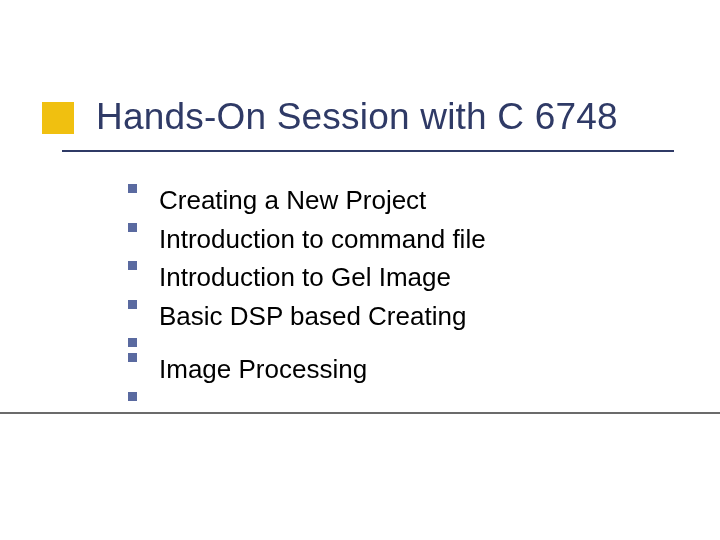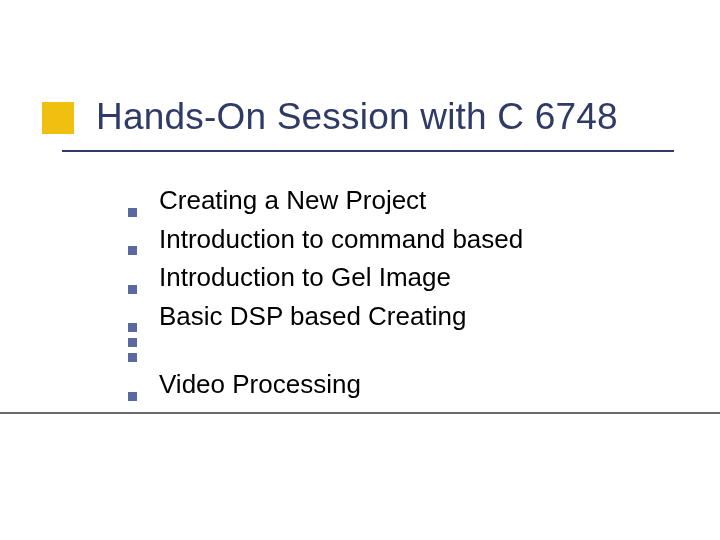--- a/index.html
+++ b/index.html
@@ -46,21 +46,21 @@
     border-top: 2px solid #2f3a66;
   }
   .body {
     position: absolute;
     left: 128px;
     top: 184px;
     right: 60px;
   }
   .item {
     display: flex;
-    align-items: flex-end;
+    align-items: flex-start;
     margin: 0 0 6px 0;
   }
   .bullet {
     width: 9px;
     height: 9px;
     background: #5a6aa0; 
     margin-right: 22px;
     flex: 0 0 auto;
   }
   .item-text {
@@ -88,36 +88,36 @@
 
   <div class="rule"></div>
 
   <div class="body">
     <div class="item">
       <span class="bullet"></span>
       <span class="item-text">Creating a New Project</span>
     </div>
     <div class="item">
       <span class="bullet"></span>
-      <span class="item-text">Introduction to command based</span>
+      <span class="item-text">Introduction to command file</span>
     </div>
     <div class="item">
       <span class="bullet"></span>
       <span class="item-text">Introduction to Gel Image</span>
     </div>
     <div class="item">
       <span class="bullet"></span>
       <span class="item-text">Basic DSP based Creating</span>
     </div>
     <div class="item">
       <span class="bullet"></span>
     </div>
     <div class="item">
       <span class="bullet"></span>
+      <span class="item-text">Image Processing</span>
     </div>
     <div class="item">
       <span class="bullet"></span>
-      <span class="item-text">Video Processing</span>
     </div>
   </div>
 
   <div class="footer-line"></div>
 </div>
 
 </body></html>

